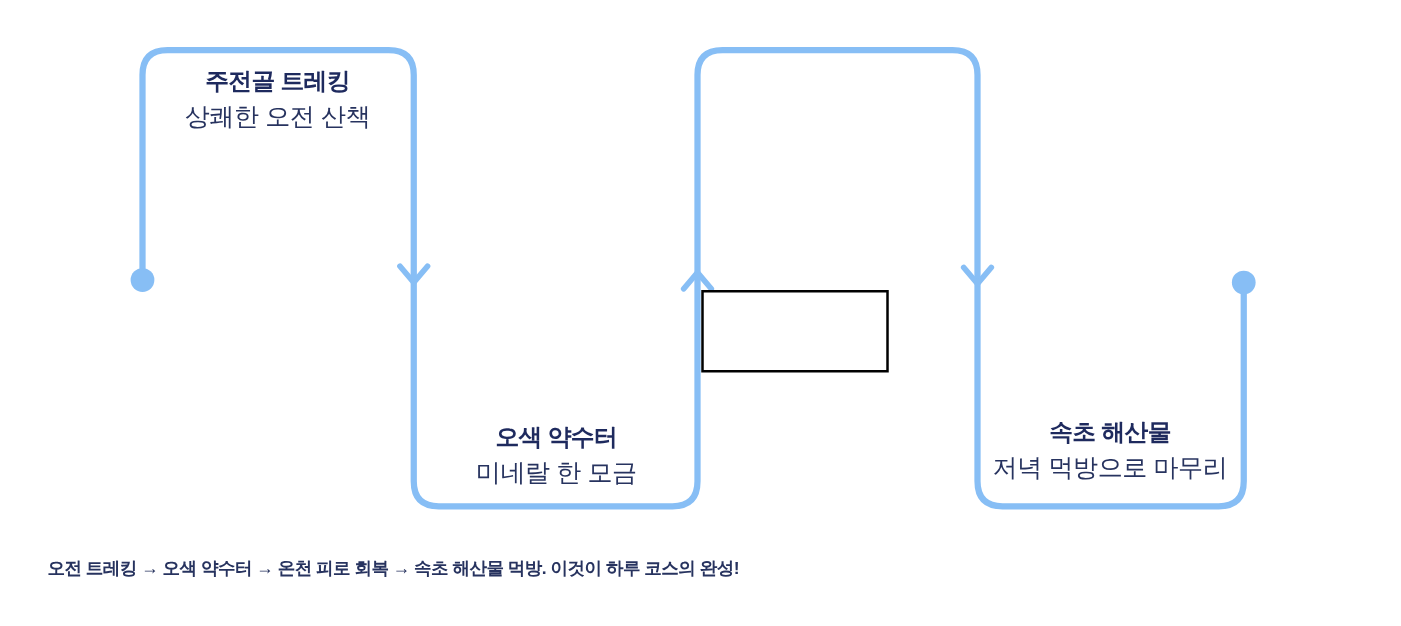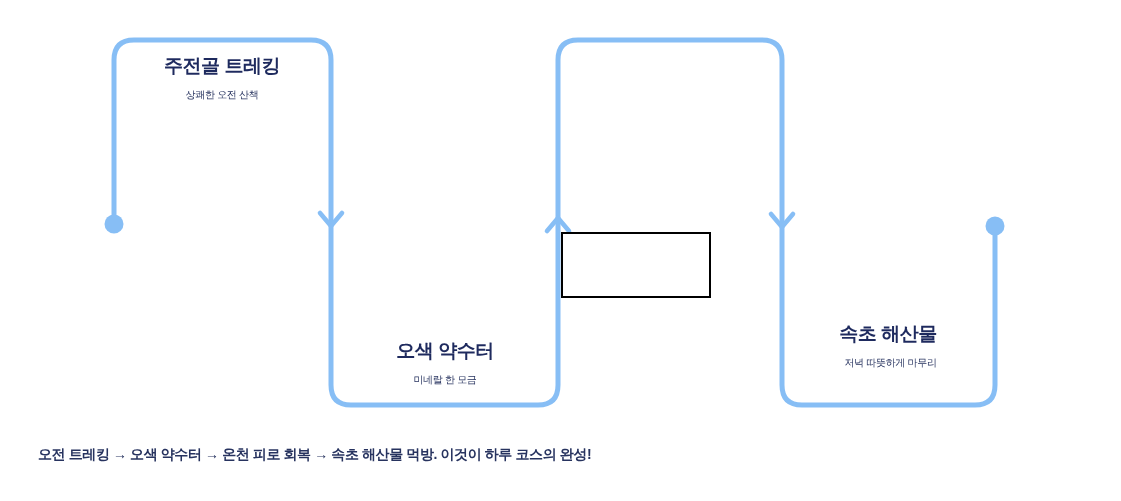--- a/index.html
+++ b/index.html
@@ -49,30 +49,30 @@
   }
   .stop .stop-title {
     font-size: 19px;
     font-weight: 700;
     letter-spacing: -0.5px;
     color: var(--color-title-text);
     line-height: 24px;
   }
   .stop .stop-subtitle {
     margin-top: 7px;
-    font-size: 10px;
+    font-size: 20px;
     font-weight: 400;
     letter-spacing: -0.3px;
     color: var(--color-subtitle-text);
     line-height: 19px;
   }
   .stop-1 { left: 222px; top: 54px; }
   .stop-2 { left: 445px; top: 339px; }
   .stop-3 { left: 670px; top: 54px; }
-  .stop-4 { left: 888px; top: 322px; text-align: right; }
+  .stop-4 { left: 888px; top: 335px; }
   .placeholder-box {
     position: absolute;
     left: 561px; top: 232px;
     width: 150px; height: 66px;
     border: 2px solid var(--color-box-border);
     background: transparent;
   }
   .summary {
     position: absolute;
     left: 38px; top: 446px;
@@ -114,18 +114,18 @@
   </div>
 
   <div class="stop stop-2">
     <div class="stop-title">오색 약수터</div>
     <div class="stop-subtitle">미네랄 한 모금</div>
   </div>
 
 
   <div class="stop stop-4">
     <div class="stop-title">속초 해산물</div>
-    <div class="stop-subtitle">저녁 따뜻하게 마무리</div>
+    <div class="stop-subtitle">저녁 먹방으로 마무리</div>
   </div>
 
   <div class="summary">오전 트레킹 → 오색 약수터 → 온천 피로 회복 → 속초 해산물 먹방. 이것이 하루 코스의 완성!</div>
 
 </div>
 
 </body></html>

